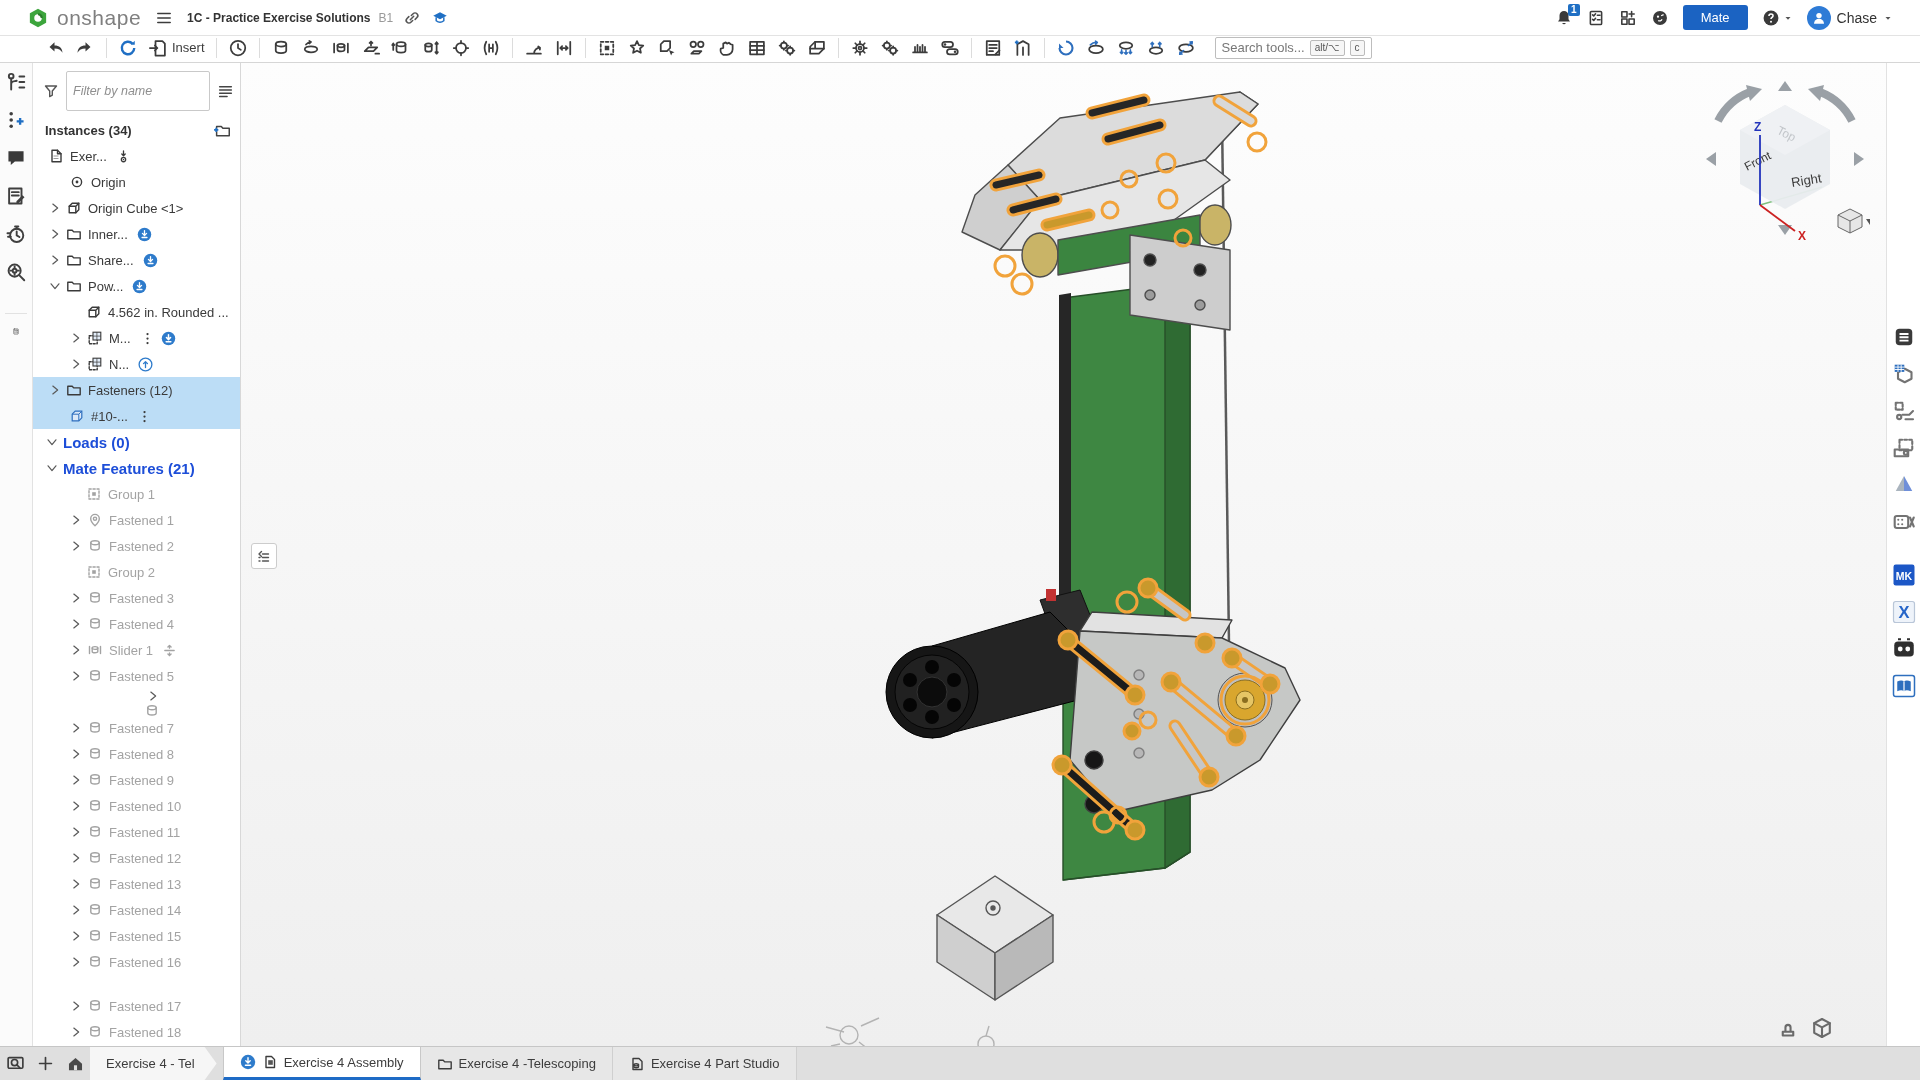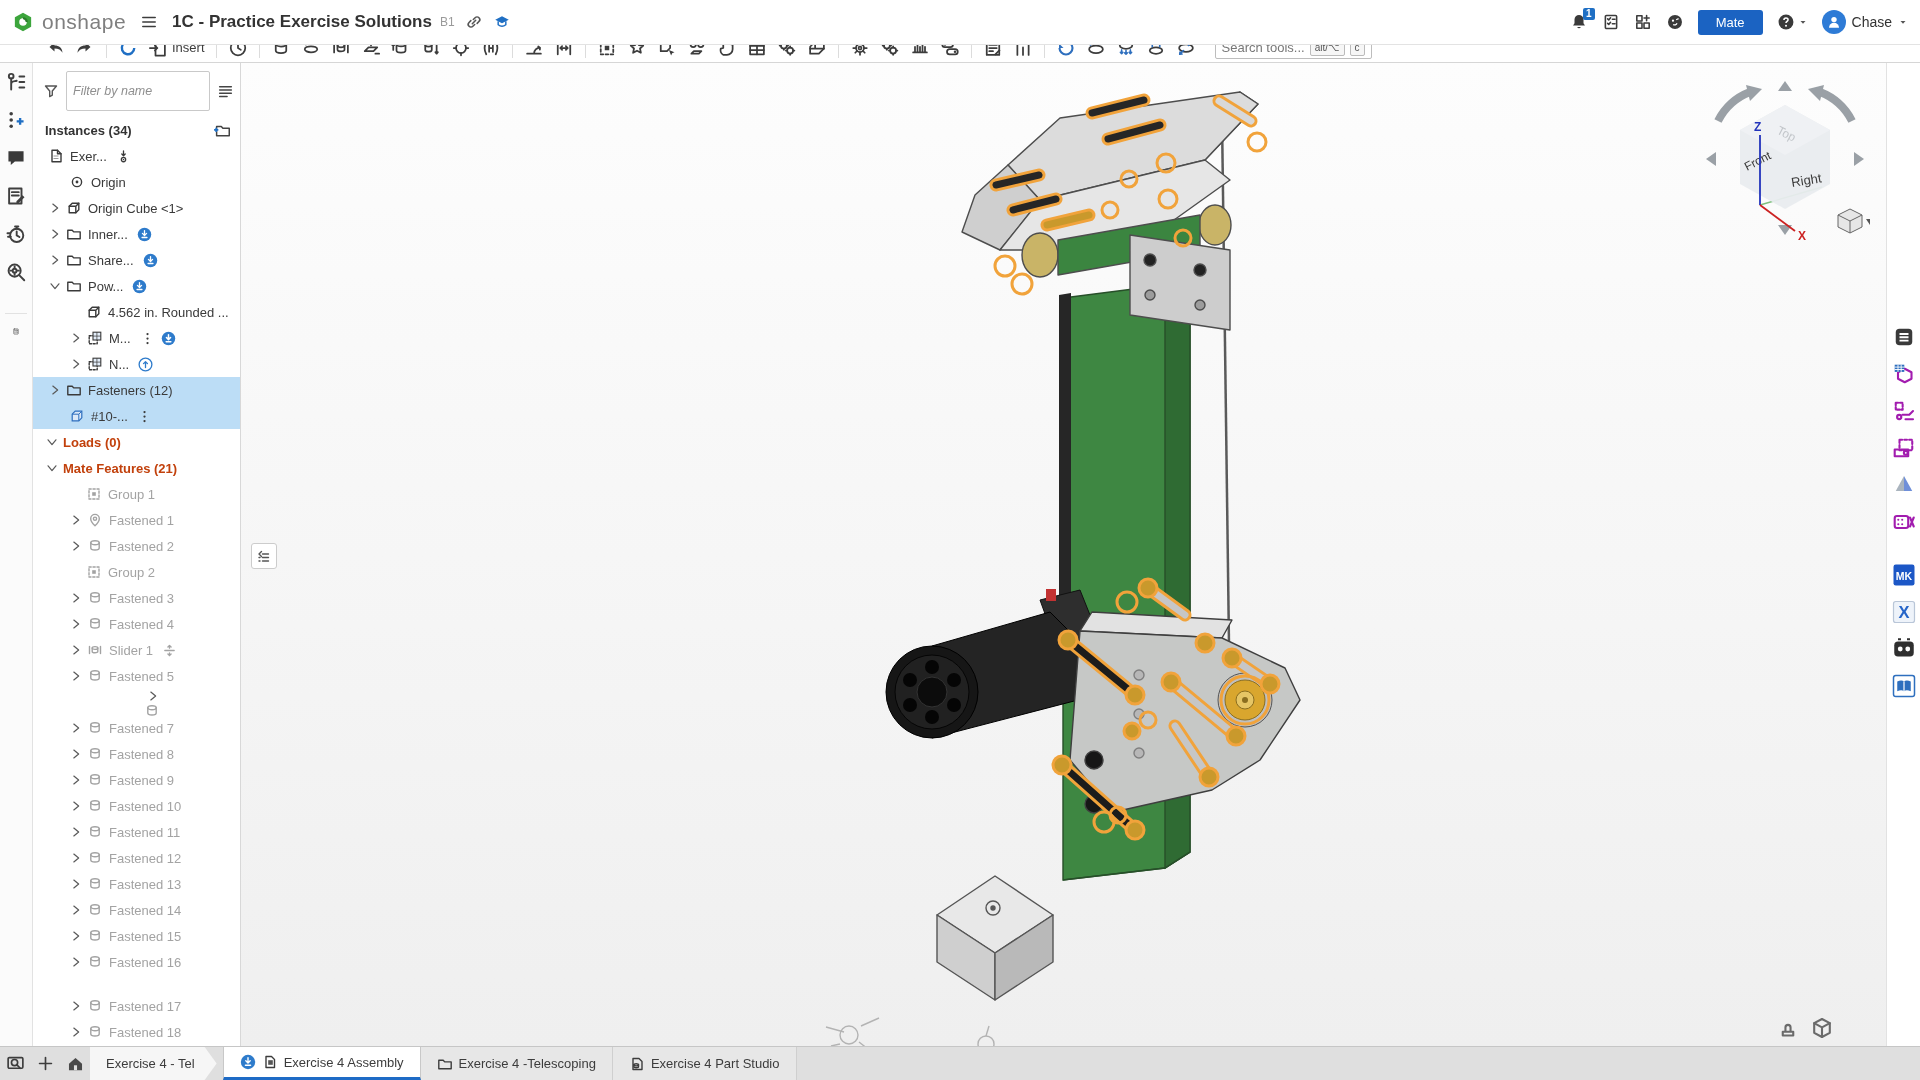--- a/index.html
+++ b/index.html
@@ -4,24 +4,24 @@
 <style>
   html,body{margin:0;padding:0;width:1920px;height:1080px;overflow:hidden;
     font-family:"Liberation Sans",sans-serif;background:#fff;color:#3a3a3a;}
   *{box-sizing:border-box}
   button{font-family:inherit;border:none;background:none;padding:0;cursor:pointer;color:#3c3c3c}
   .ic{display:inline-flex;width:18px;height:18px;flex:0 0 auto}
   .ic svg{width:100%;height:100%;display:block}
   .s{fill:none;stroke:currentColor;stroke-width:1.4;stroke-linecap:round;stroke-linejoin:round}
 
   
-  #topbar{position:absolute;left:0;top:0;right:0;height:45px;background:#fff;
-    border-bottom:1px solid #e3e3e3;display:flex;align-items:center;padding:0 12px;z-index:30}
+  #topbar{position:absolute;left:0;top:0;right:0;height:36px;background:#fff;
+    border-bottom:1px solid #e3e3e3;display:flex;align-items:center;padding:0 27px;z-index:30}
   #topbar .brand{font-size:21px;color:#7f7f7f;letter-spacing:.5px;margin:0 14px 0 8px}
-  #topbar .title{font-size:17px;font-weight:bold;color:#333;margin-left:14px;white-space:nowrap}
+  #topbar .title{font-size:12px;font-weight:bold;color:#333;margin-left:14px;white-space:nowrap}
   #topbar .vbadge{font-size:12px;color:#9a9a9a;margin-left:8px}
   #topbar .tb-right{margin-left:auto;display:flex;align-items:center;gap:14px}
   .bellwrap{position:relative}
   .badge1{position:absolute;top:-5px;right:-7px;background:#1f6fc4;color:#fff;font-size:10px;
     font-weight:bold;border-radius:2px;padding:0 3px;line-height:12px}
   .sharebtn{background:#1b63c2;color:#fff;font-size:13px;padding:5px 18px;border-radius:3px}
   .uname{font-size:14px;color:#333}
   .avatar{width:24px;height:24px;border-radius:50%;background:#2e7bd6;display:inline-flex;
     align-items:center;justify-content:center}
   .avatar .ic{width:16px;height:16px;color:#fff}
@@ -58,37 +58,37 @@
   .sectionrow .spacer{flex:1}
   .trow{display:flex;align-items:center;height:26px;font-size:13px;color:#3a3a3a;
     white-space:nowrap;position:relative}
   .trow .chev{width:14px;height:14px;color:#5a5a5a;flex:0 0 auto;margin-right:4px}
   .trow .nico{width:16px;height:16px;flex:0 0 auto;margin-right:6px}
   .trow .tlab{overflow:hidden;text-overflow:ellipsis}
   .trow .trail{display:inline-flex;gap:6px;margin-left:9px;align-items:center}
   .trow .trail .ic{width:15px;height:15px}
   .trow.sel{background:#bcddf6}
   .trow.gray{color:#a3a3a3}
-  .hlabel{font-weight:bold;color:#c2410c;font-size:13px}
+  .hlabel{font-weight:bold;color:#1d4ed8;font-size:15px}
 
   
   #viewport{position:absolute;left:241px;top:63px;right:34px;bottom:34px;
     background:linear-gradient(#fdfdfd,#efefef);z-index:5}
   #scene{position:absolute;inset:0}
   #flyoutbtn{position:absolute;left:10px;top:480px;width:26px;height:26px;background:#fff;
     border:1px solid #ccc;border-radius:3px;display:flex;align-items:center;justify-content:center;color:#555}
   #viewcube{position:absolute;right:16px;top:14px;width:170px;height:175px}
   #vp-tools{position:absolute;right:52px;bottom:6px;display:flex;gap:10px}
   #vp-tools .sbtn{width:24px;height:24px;color:#6a6a6a}
 
   
   #rightstrip{position:absolute;right:0;top:63px;bottom:34px;width:34px;background:#fff;
     border-left:1px solid #e2e2e2;display:flex;flex-direction:column;align-items:center;
     padding-top:262px;gap:13px;z-index:20}
-  #rightstrip .sbtn{width:24px;height:24px;color:#a21caf}
+  #rightstrip .sbtn{width:24px;height:24px;color:#737373}
   #rightstrip .appgap{margin-top:16px}
 
   
   #tabbar{position:absolute;left:0;right:0;bottom:0;height:34px;background:#dfdfdf;
     border-top:1px solid #c6c6c6;display:flex;align-items:stretch;z-index:30}
   #tabbar .barbtn{width:30px;display:flex;align-items:center;justify-content:center;color:#3d3d3d}
   #tabbar .barbtn .ic{width:19px;height:19px}
   .tab{display:flex;align-items:center;gap:6px;padding:0 16px;font-size:13px;color:#3c3c3c;
     position:relative;border-right:1px solid #cfcfcf;background:#e7e7e7}
   .tab .ic{width:16px;height:16px}

